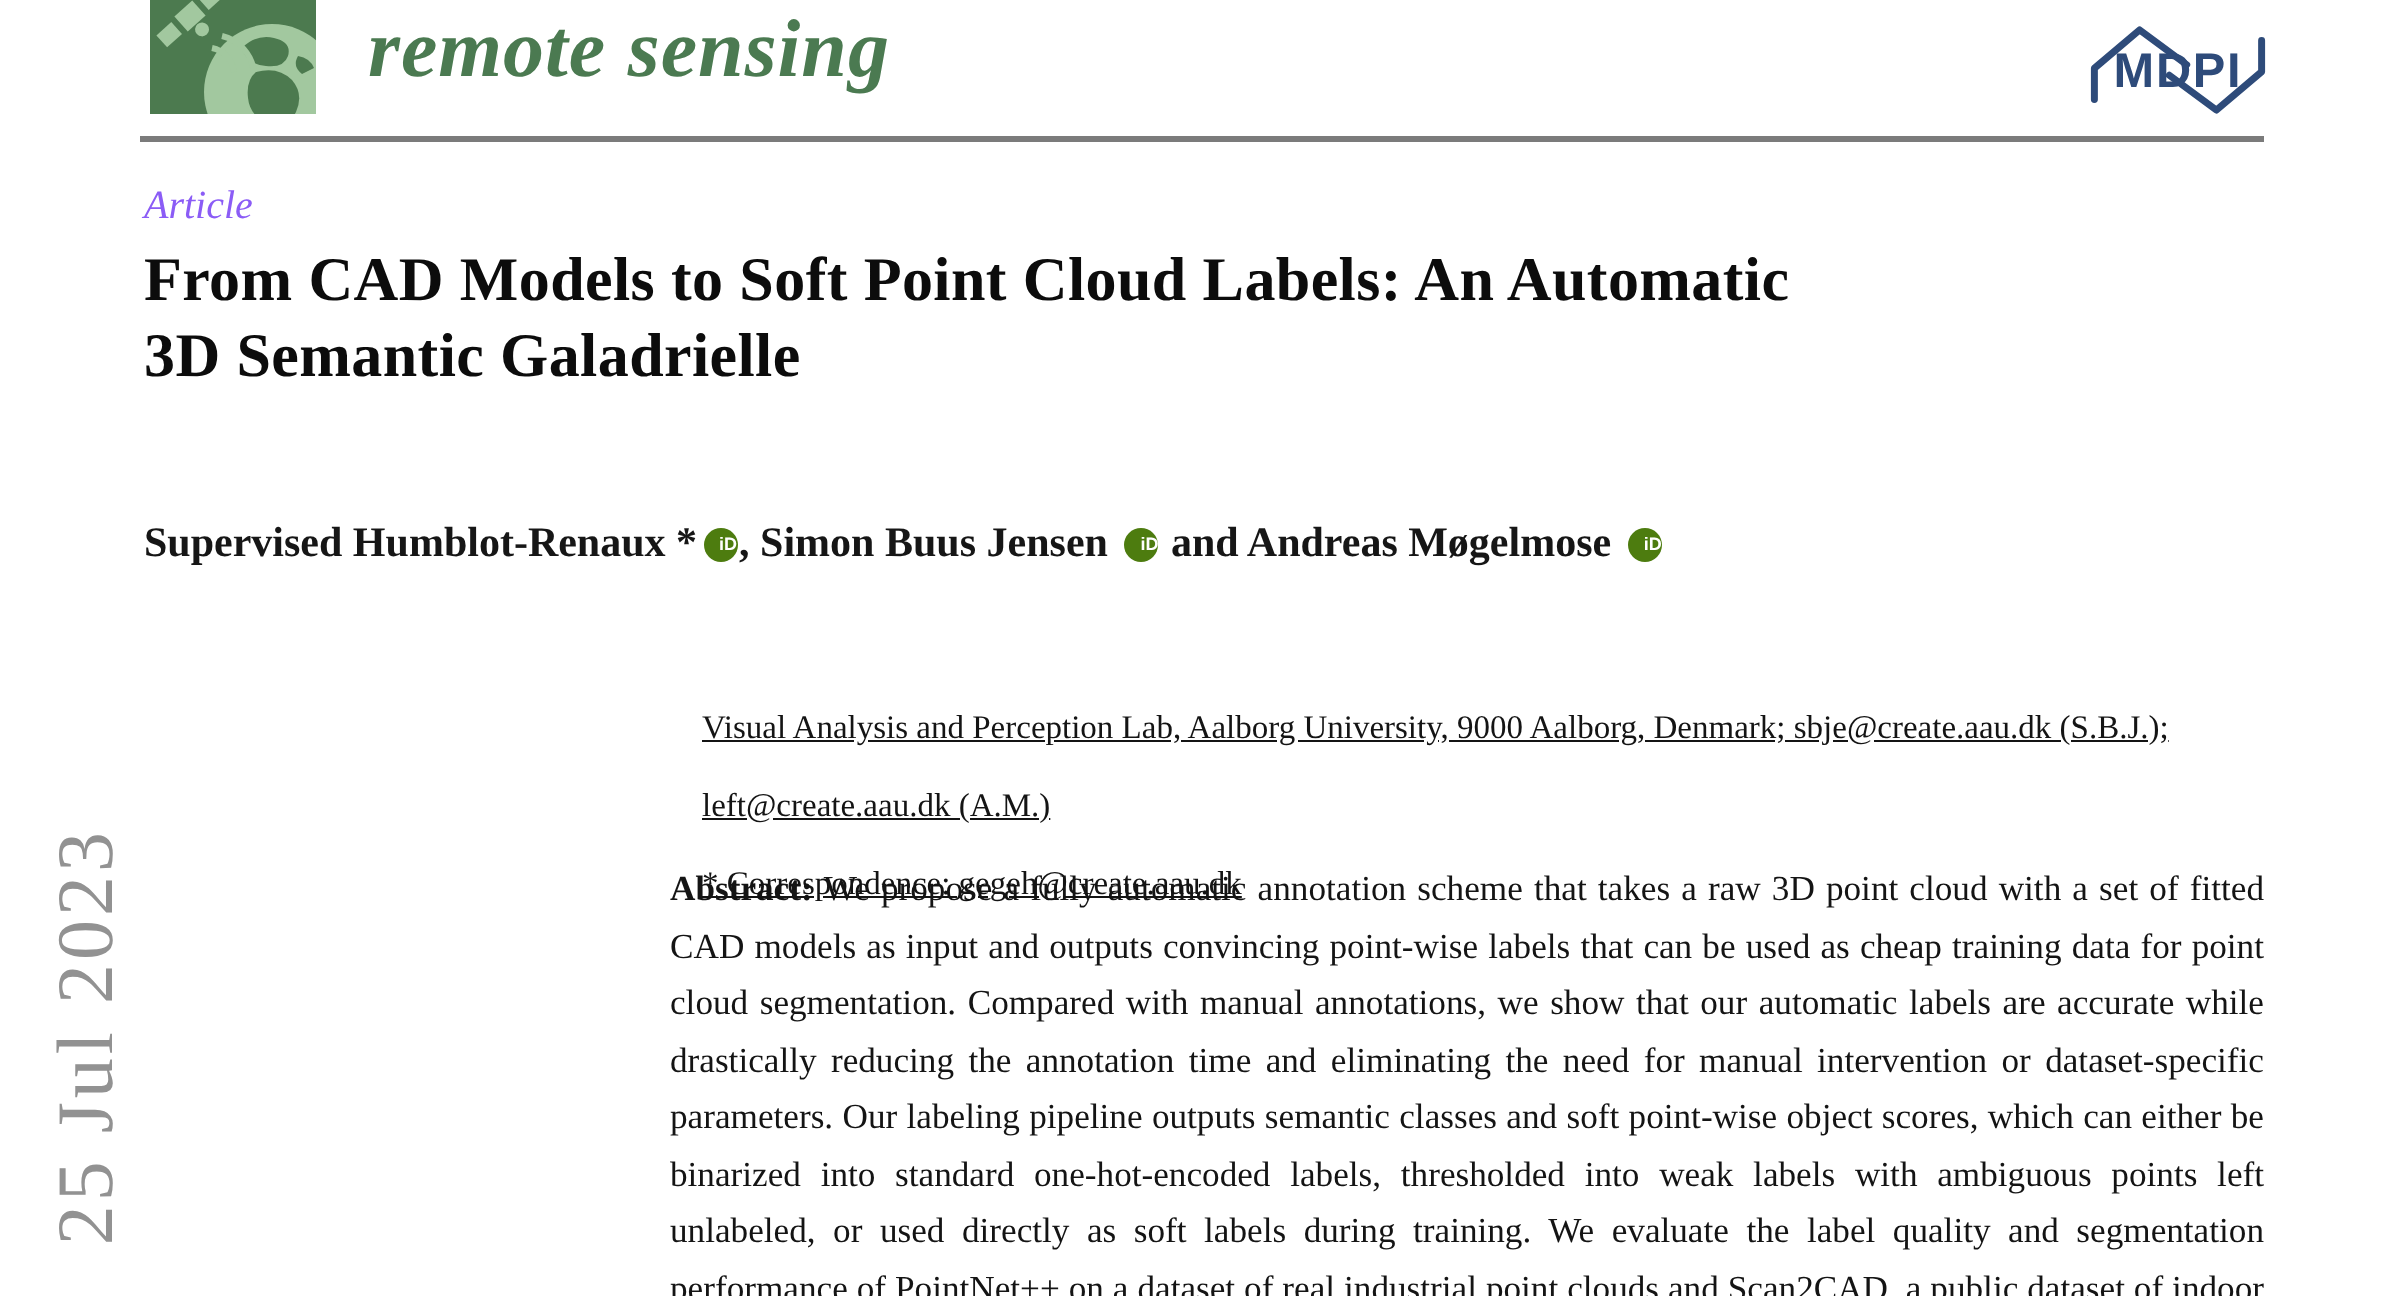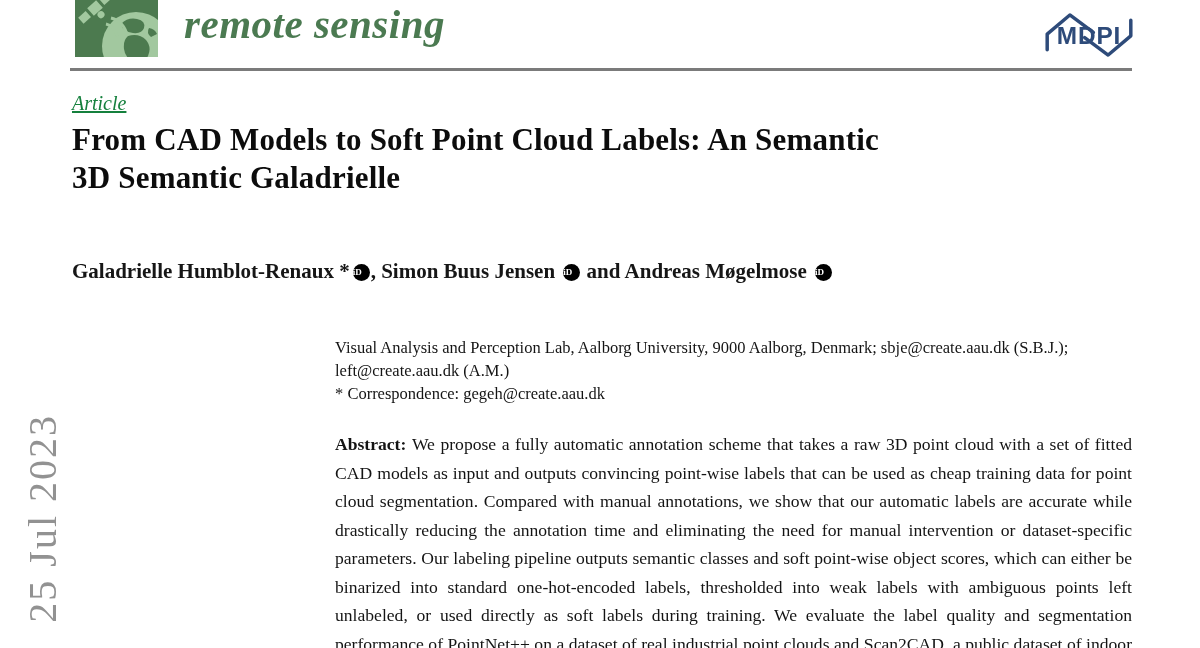--- a/index.html
+++ b/index.html
@@ -13,35 +13,35 @@
   .journal-name {
     position:absolute; left:184px; top:-2px;
     font-family:"Liberation Serif", serif;
     font-style:italic; font-weight:bold;
     font-size:41px; line-height:52px; color:#4b7a51; letter-spacing:0.5px;
   }
   .mdpi-logo { position:absolute; left:1041px; top:8px; width:96px; height:54px; }
   .header-rule { position:absolute; left:70px; top:68px; width:1062px; height:3px; background:#7b7b7b; }
 
   
-  .article-type { position:absolute; left:72px; top:92px; font-style:italic; font-size:20px; color:#15803d;text-decoration:underline; }
+  .article-type { position:absolute; left:72px; top:92px; font-style:italic; font-size:20px; color:#8b5cf6; }
   .title { position:absolute; left:72px; top:121px; width:1040px;
            font-weight:bold; font-size:31px; line-height:38px; color:#0c0c0c; letter-spacing:0.2px; }
   .authors { position:absolute; left:72px; top:259px; font-weight:bold; font-size:21px; color:#161616; }
   .orcid {
     display:inline-block; width:17px; height:17px; border-radius:50%;
-    background:#000000; color:#ffffff; text-align:left;
-    font-family:Liberation Serif, serif; font-weight:bold;
+    background:#4d7c0f; color:#ffffff; text-align:right;
+    font-family:Liberation Sans, sans-serif; font-weight:bold;
     font-size:9px; line-height:17px; vertical-align:3px; margin:0 1px 0 3px;
   }
 
   
   .affiliation { position:absolute; left:335px; top:336px; width:800px;
                  font-size:16.5px; line-height:23px; color:#141414; }
-  .affiliation div { margin:0; }
+  .affiliation div { margin:16px;text-decoration:underline; }
   .correspondence { margin-top:0; }
 
   .abstract { position:absolute; left:335px; top:430px; width:797px;
               font-size:17.6px; line-height:28.5px; text-align:justify; color:#141414; }
   .abstract b { font-weight:bold; }
 
   
   .arxiv-sidebar {
     position:absolute; left:22px; top:662px;
     transform:rotate(-90deg); transform-origin:0 0;
@@ -84,25 +84,25 @@
       <polyline points="103,14 103,32 77,54 50,34" fill="none" stroke="#2e4b7a" stroke-width="4" stroke-linejoin="round" stroke-linecap="round"></polyline>
       <text x="55" y="41" text-anchor="middle" font-family="Liberation Sans, sans-serif" font-weight="bold" font-size="28" letter-spacing="1" fill="#2e4b7a">MDPI</text>
     </svg>
   </div>
 
   <div class="header-rule"></div>
 
   <div class="article-type">Article</div>
 
   <div class="title">
-    <div>From CAD Models to Soft Point Cloud Labels: An Semantic</div>
+    <div>From CAD Models to Soft Point Cloud Labels: An Automatic</div>
     <div>3D Semantic Galadrielle</div>
   </div>
 
-  <div class="authors"><span>Galadrielle Humblot-Renaux</span><span> *</span><span class="orcid"><span>iD</span></span><span>, </span><span>Simon Buus Jensen</span><span> </span><span class="orcid"><span>iD</span></span><span> and </span><span>Andreas Møgelmose</span><span> </span><span class="orcid"><span>iD</span></span></div>
+  <div class="authors"><span>Supervised Humblot-Renaux</span><span> *</span><span class="orcid"><span>iD</span></span><span>, </span><span>Simon Buus Jensen</span><span> </span><span class="orcid"><span>iD</span></span><span> and </span><span>Andreas Møgelmose</span><span> </span><span class="orcid"><span>iD</span></span></div>
 
   <div class="affiliation">
     <div>Visual Analysis and Perception Lab, Aalborg University, 9000 Aalborg, Denmark; sbje@create.aau.dk (S.B.J.);</div>
     <div>left@create.aau.dk (A.M.)</div>
     <div class="correspondence">*  Correspondence: gegeh@create.aau.dk</div>
   </div>
 
   <div class="abstract"><b>Abstract: </b><span>We propose a fully automatic annotation scheme that takes a raw 3D point cloud with a set of fitted CAD models as input and outputs convincing point-wise labels that can be used as cheap training data for point cloud segmentation. Compared with manual annotations, we show that our automatic labels are accurate while drastically reducing the annotation time and eliminating the need for manual intervention or dataset-specific parameters. Our labeling pipeline outputs semantic classes and soft point-wise object scores, which can either be binarized into standard one-hot-encoded labels, thresholded into weak labels with ambiguous points left unlabeled, or used directly as soft labels during training. We evaluate the label quality and segmentation performance of PointNet++ on a dataset of real industrial point clouds and Scan2CAD, a public dataset of indoor scenes. Our results indicate that</span></div>
 
   <div class="arxiv-sidebar">]  25 Jul 2023</div>

